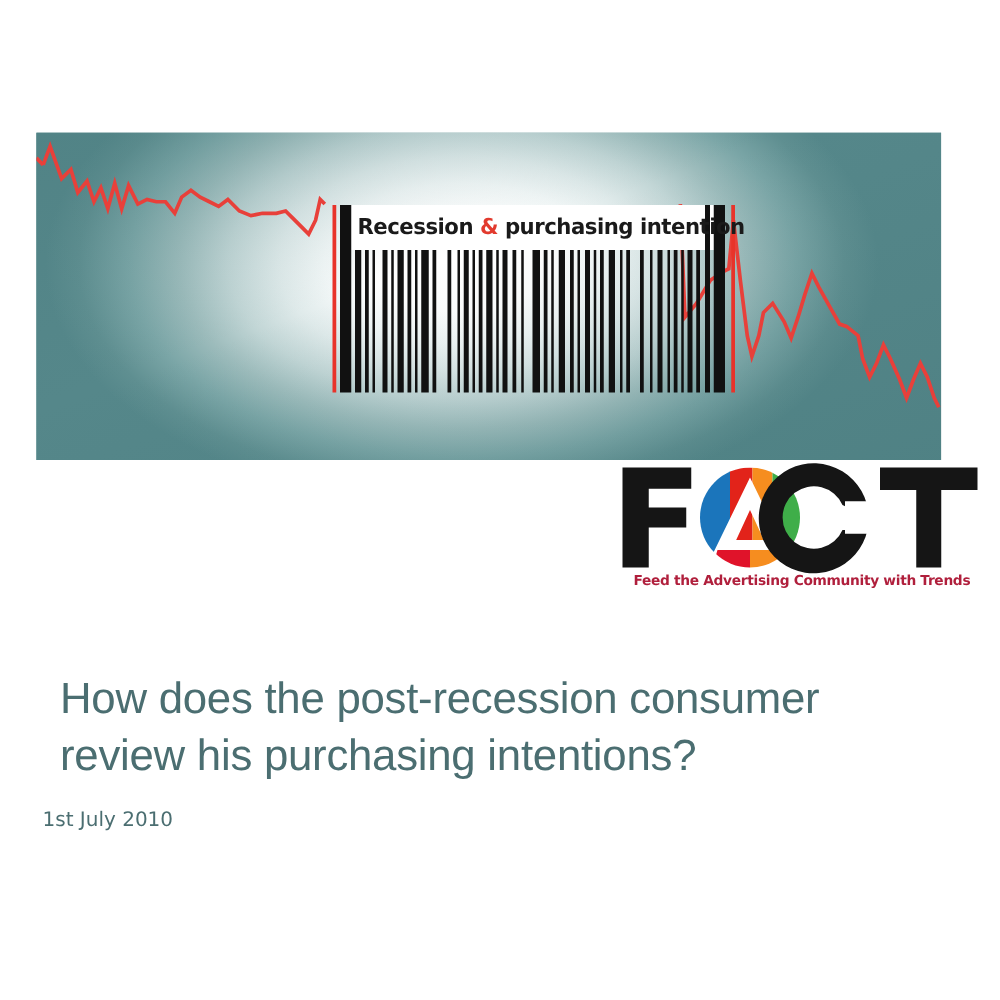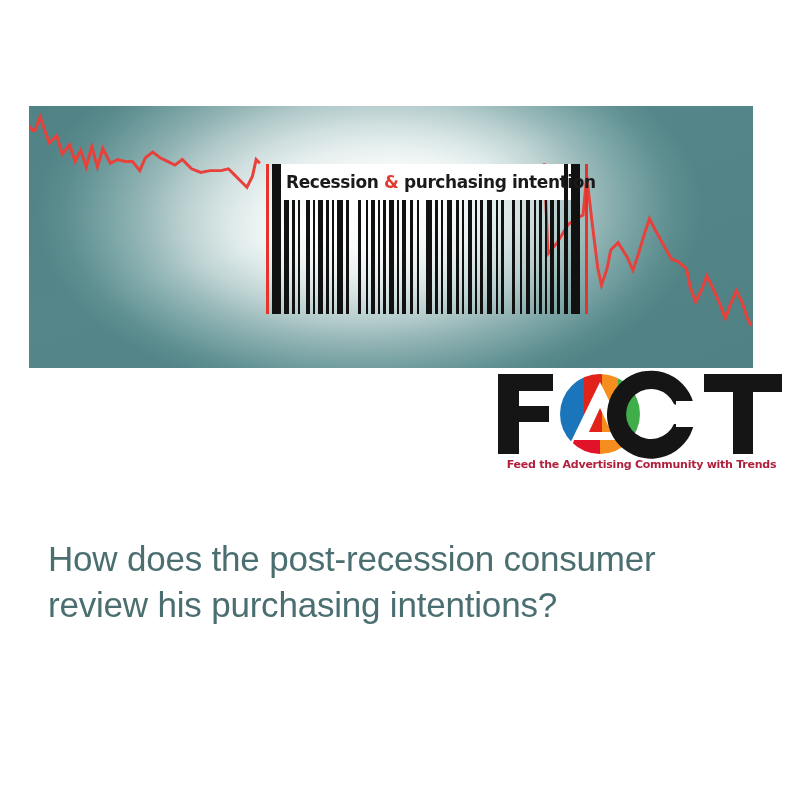--- a/index.html
+++ b/index.html
@@ -283,13 +283,14 @@
     <path fill="#151515" d="M205,46 a44,44 0 1 0 -1,10 L184,56 a25,25 0 1 1 0,-20 Z"></path>
     <path fill="#ffffff" d="M186,33 L214,33 L214,59 L186,59 Z"></path>
 
     <path fill="#151515" d="M214,6 L292,6 L292,24 L263,24 L263,86 L243,86 L243,24 L214,24 Z"></path>
   </svg>
   <div class="logo-tagline">Feed the Advertising Community with Trends</div>
 </div>
 
 <div id="title-block">
   <h1 id="slide-title">How does the post-recession consumer review his purchasing intentions?</h1>
+  <p id="slide-date">1st July 2010</p>
 </div>
 
 </body></html>

